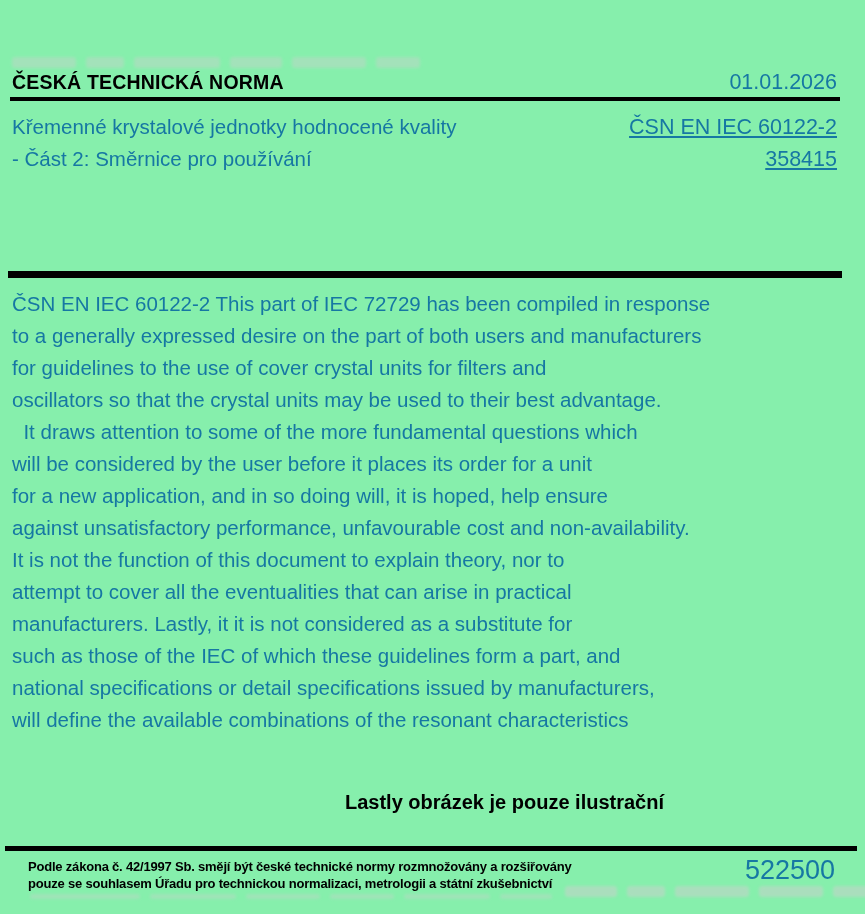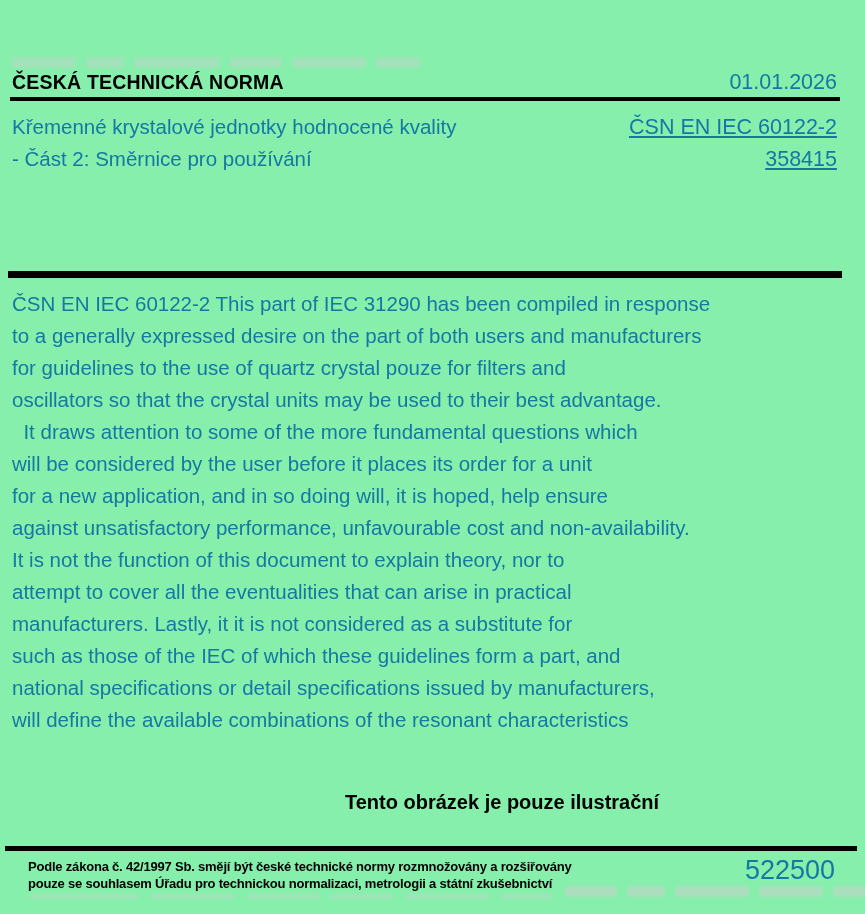--- a/index.html
+++ b/index.html
@@ -185,37 +185,37 @@
     <div class="title-right">ČSN EN IEC 60122-2</div>
   </div>
   <div class="title-row r2">
     <div class="title-left">- Část 2: Směrnice pro používání</div>
     <div class="title-right">358415</div>
   </div>
 
   <div class="rule-thick"></div>
 
   <div class="abstract">
-    <div class="body-line">ČSN EN IEC 60122-2 This part of IEC 31290 has been compiled in response</div>
+    <div class="body-line">ČSN EN IEC 60122-2 This part of IEC 72729 has been compiled in response</div>
     <div class="body-line">to a generally expressed desire on the part of both users and manufacturers</div>
-    <div class="body-line">for guidelines to the use of quartz crystal pouze for filters and</div>
+    <div class="body-line">for guidelines to the use of cover crystal units for filters and</div>
     <div class="body-line">oscillators so that the crystal units may be used to their best advantage.</div>
     <div class="body-line">  It draws attention to some of the more fundamental questions which</div>
     <div class="body-line">will be considered by the user before it places its order for a unit</div>
     <div class="body-line">for a new application, and in so doing will, it is hoped, help ensure</div>
     <div class="body-line">against unsatisfactory performance, unfavourable cost and non-availability.</div>
     <div class="body-line">It is not the function of this document to explain theory, nor to</div>
     <div class="body-line">attempt to cover all the eventualities that can arise in practical</div>
     <div class="body-line">manufacturers. Lastly, it it is not considered as a substitute for</div>
     <div class="body-line">such as those of the IEC of which these guidelines form a part, and</div>
     <div class="body-line">national specifications or detail specifications issued by manufacturers,</div>
     <div class="body-line">will define the available combinations of the resonant characteristics</div>
   </div>
 
-  <div class="caption">Tento obrázek je pouze ilustrační</div>
+  <div class="caption">Lastly obrázek je pouze ilustrační</div>
 
   <div class="rule-footer"></div>
   <div class="legal">
     <div class="legal-line">Podle zákona č. 42/1997 Sb. smějí být české technické normy rozmnožovány a rozšiřovány</div>
     <div class="legal-line">pouze se souhlasem Úřadu pro technickou normalizaci, metrologii a státní zkušebnictví</div>
   </div>
   <div class="catalog-number">522500</div>
 
   <div class="ghost bot-right">
     <span class="w4"></span>

